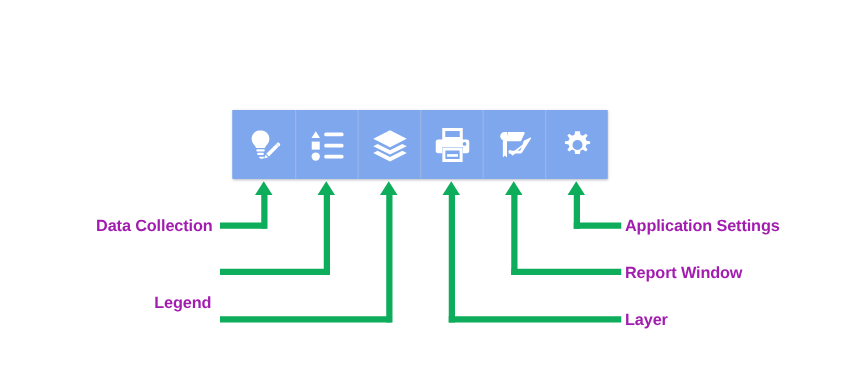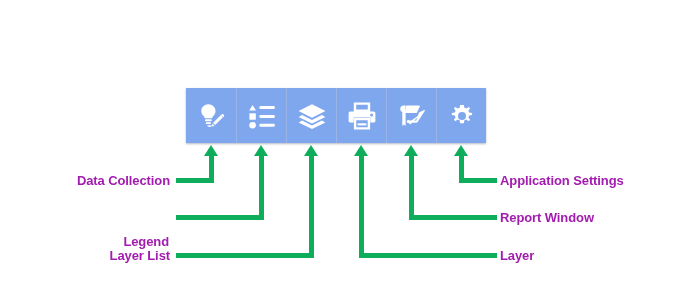--- a/index.html
+++ b/index.html
@@ -179,21 +179,20 @@
   <div class="conn-v" style="left:208.5px; top:155px; height:28px;"></div>
   <div class="conn-h" style="left:176px; top:178px; width:37px;"></div>
   <div class="cal-label lbl-left" style="left:0px; top:181px; width:170px;">Data Collection</div>
 
   <div class="conn-v" style="left:258.5px; top:155px; height:65px;"></div>
   <div class="conn-h" style="left:176px; top:215px; width:87px;"></div>
   <div class="cal-label lbl-left" style="left:0px; top:218px; width:169px;margin-top:24px;">Legend</div>
 
   <div class="conn-v" style="left:308.5px; top:155px; height:103px;"></div>
   <div class="conn-h" style="left:176px; top:253px; width:137px;"></div>
-  <div class="cal-label lbl-left" style="left:0px; top:256px; width:170px;">Layer List</div>
 
   <div class="conn-v" style="left:358.5px; top:155px; height:103px;"></div>
   <div class="conn-h" style="left:358.5px; top:253px; width:138px;"></div>
   <div class="cal-label lbl-right" style="left:500px; top:256px;">Layer</div>
 
   <div class="conn-v" style="left:408.5px; top:155px; height:65px;"></div>
   <div class="conn-h" style="left:408.5px; top:215px; width:88px;"></div>
   <div class="cal-label lbl-right" style="left:500px; top:218px;">Report Window</div>
 
   <div class="conn-v" style="left:458.5px; top:155px; height:28px;"></div>

